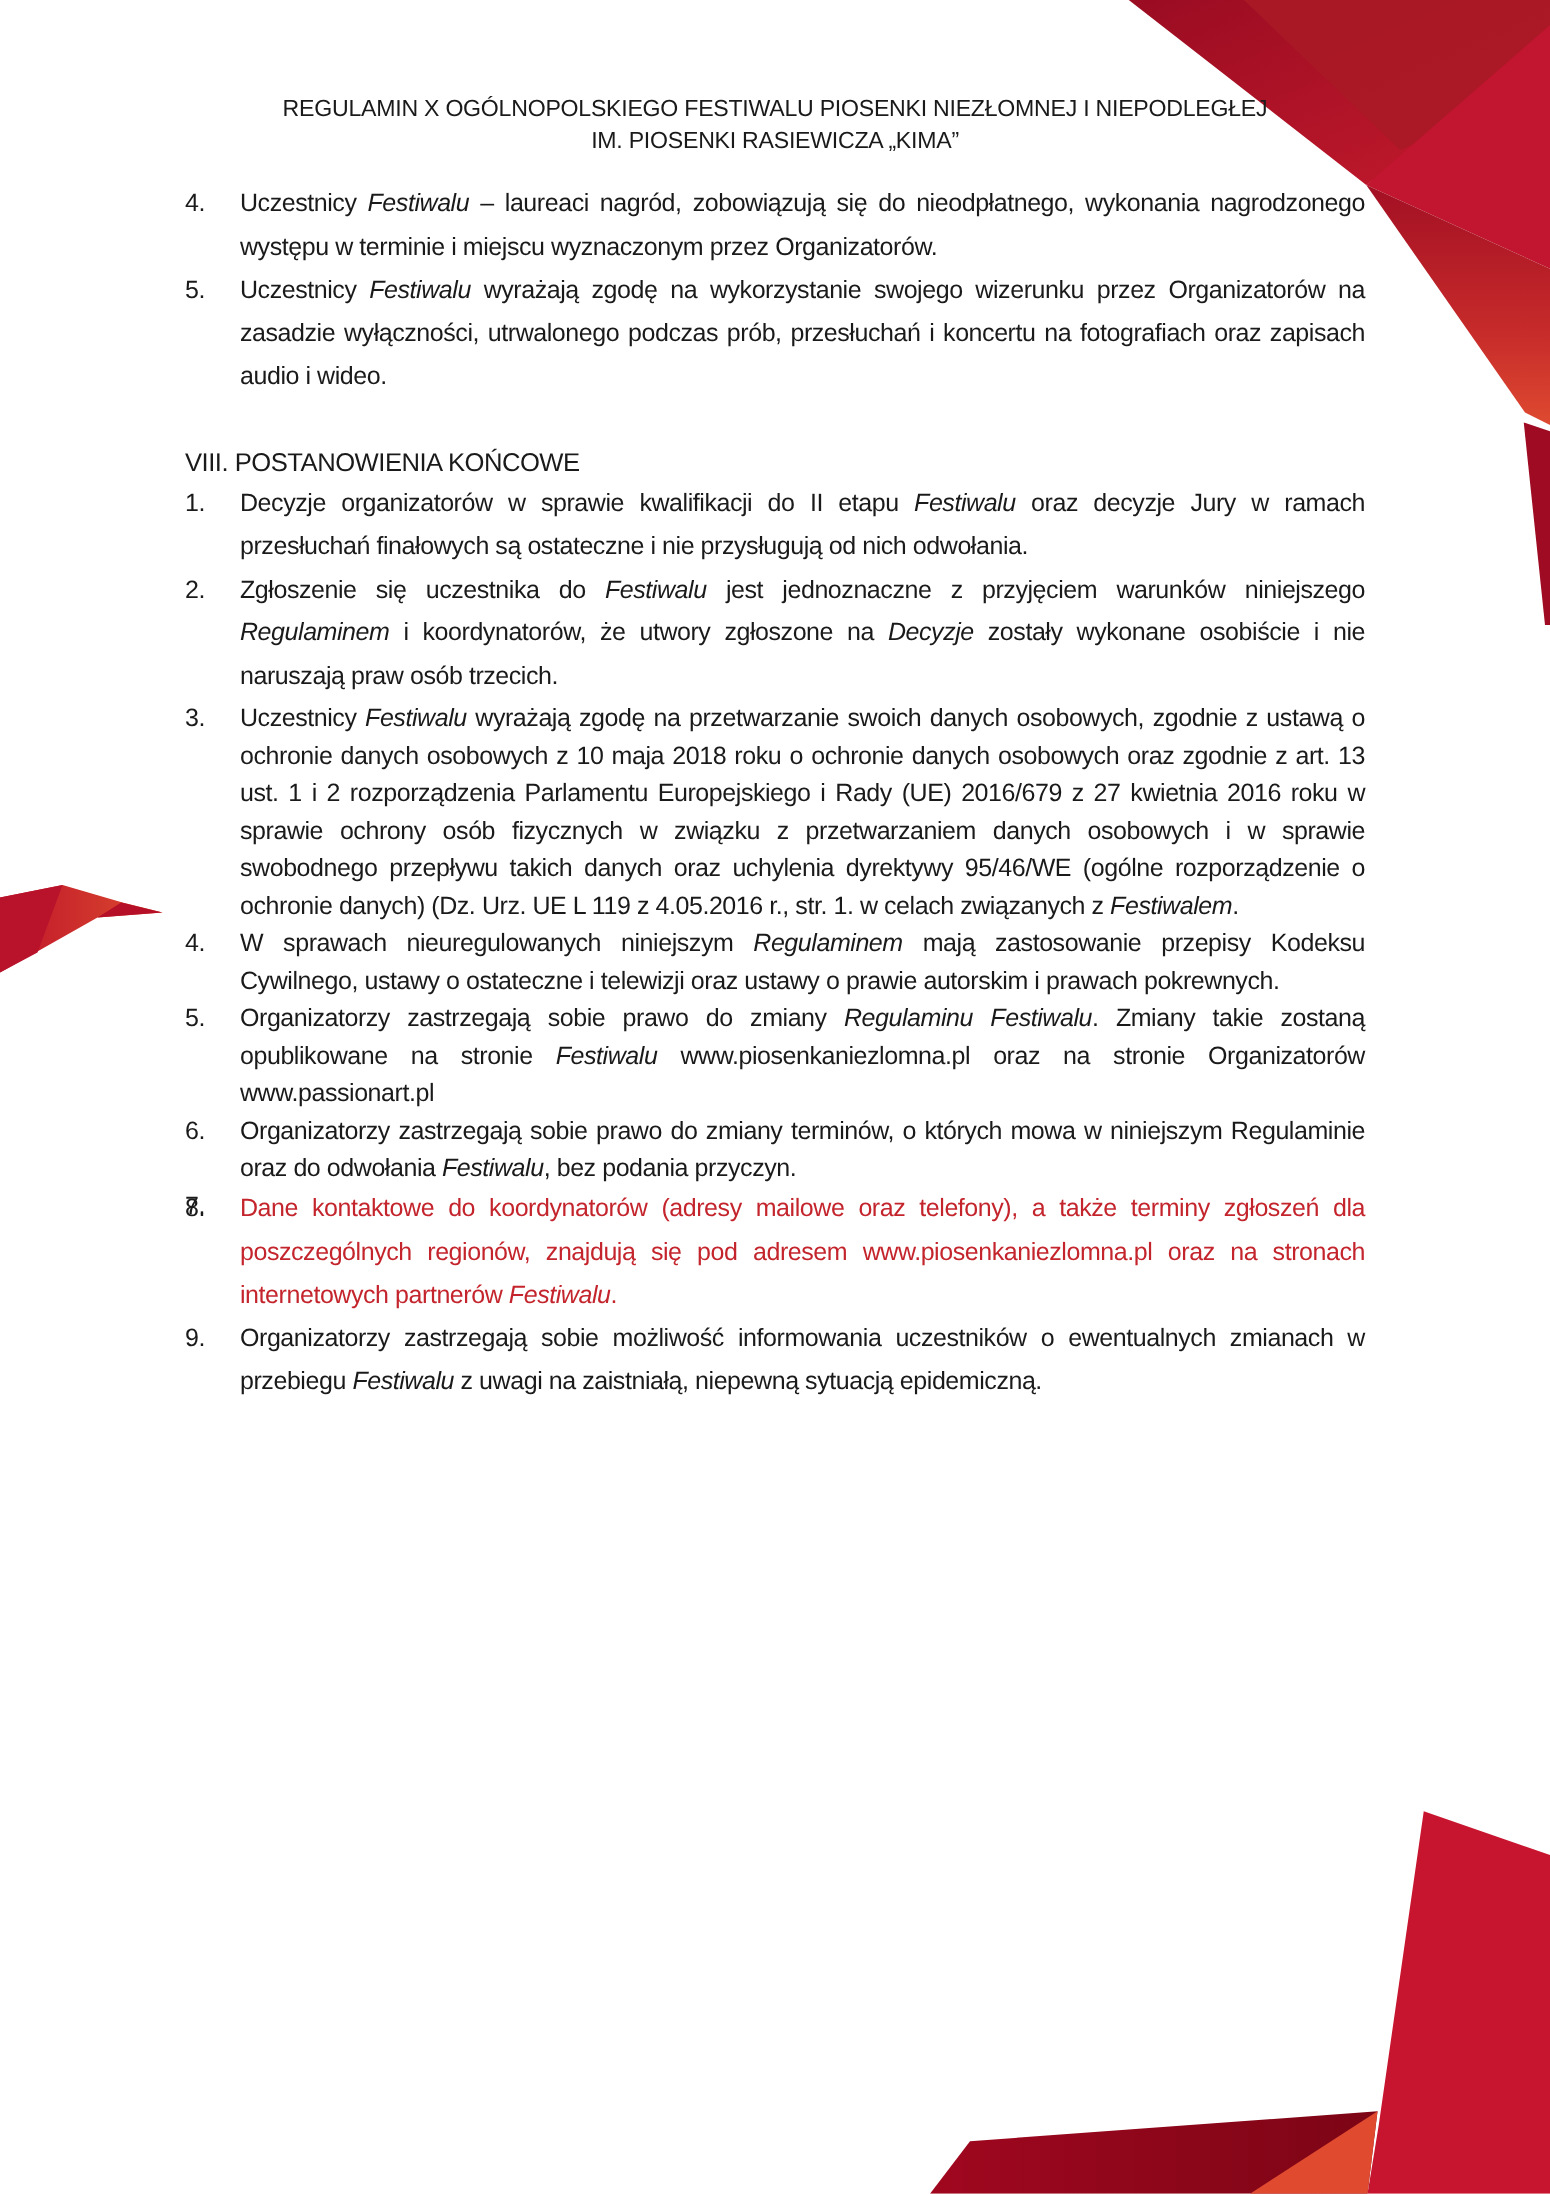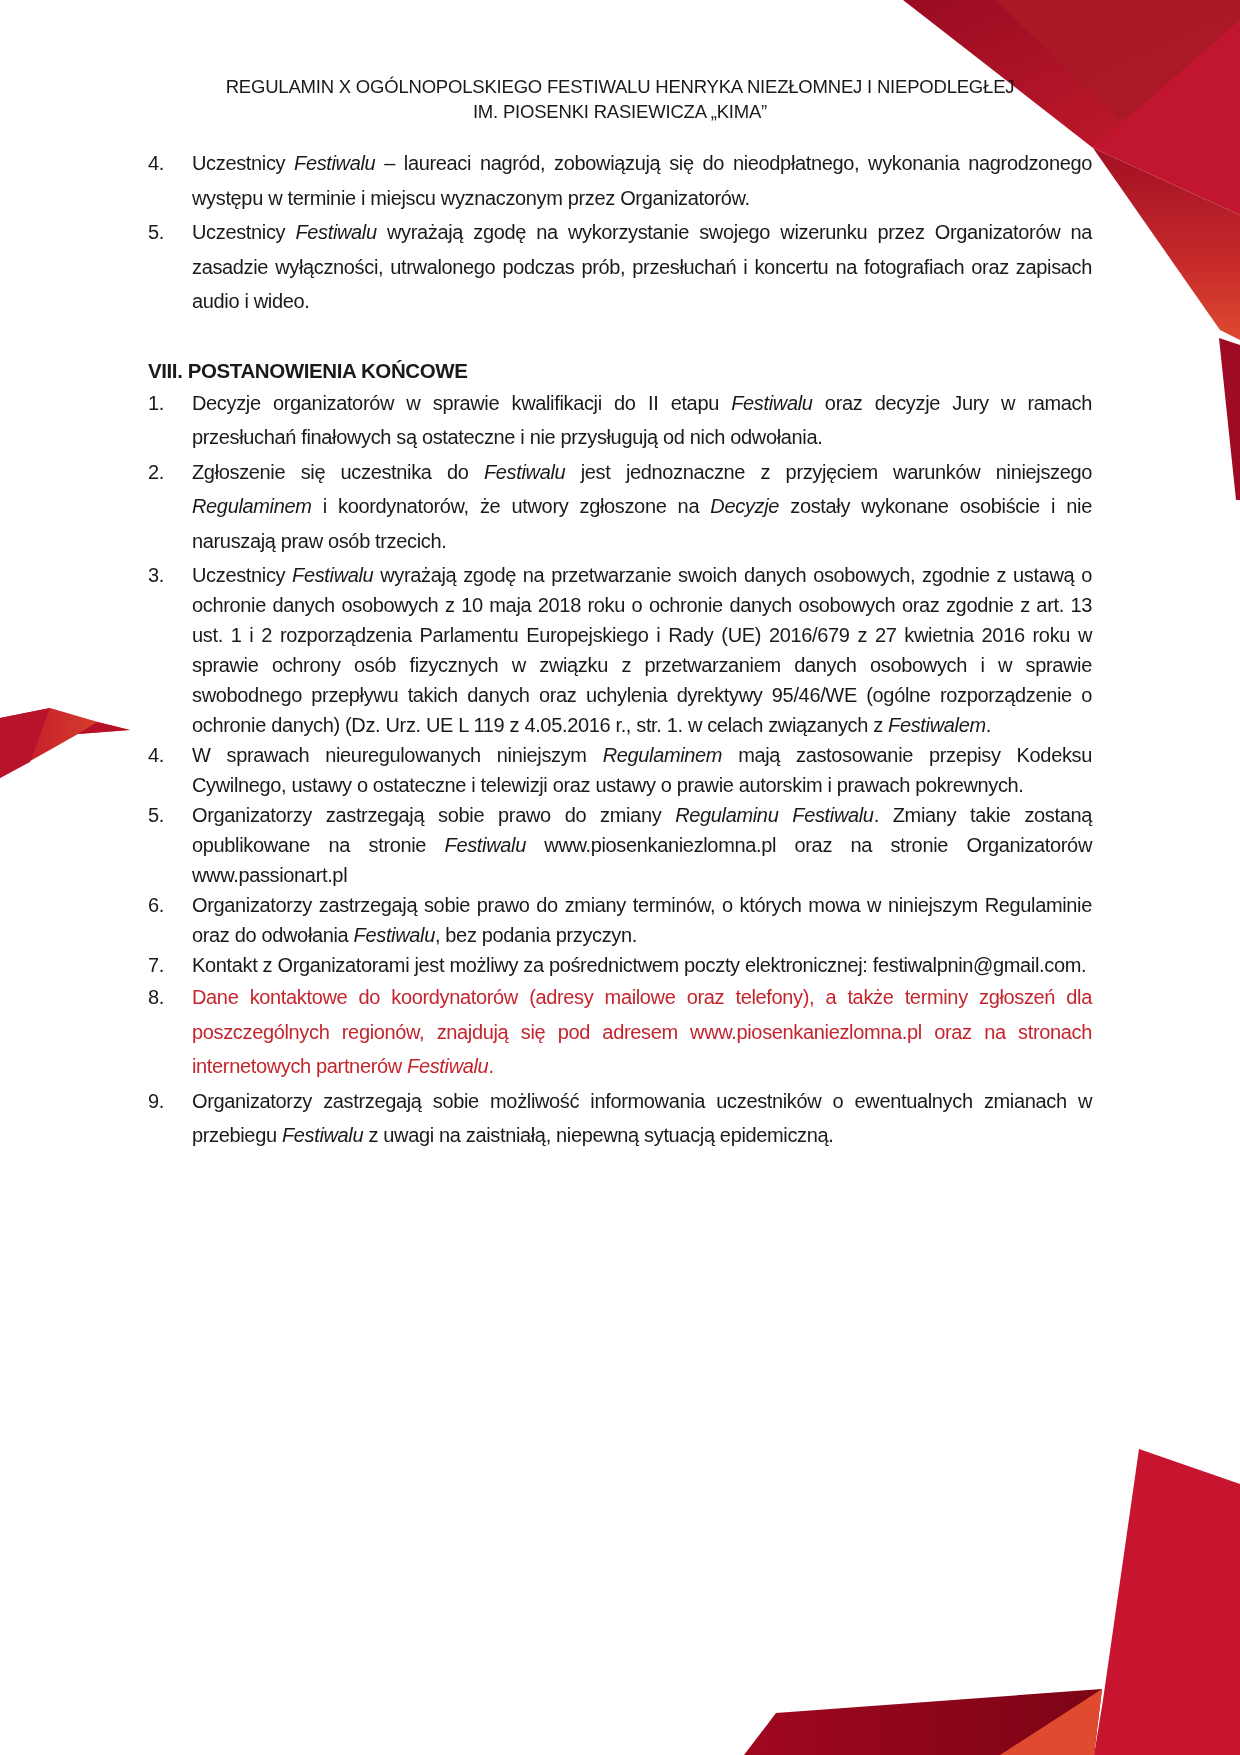--- a/index.html
+++ b/index.html
@@ -9,21 +9,21 @@
   .page-header { position: absolute; left: 0; width: 1240px; top: 74px; text-align: center;
                  font-size: 18.5px; line-height: 25px; letter-spacing: -0.2px; color: #1a1a1a; }
   .content { position: absolute; left: 148px; top: 146px; width: 944px;
              font-size: 20px; color: #1a1a1a; letter-spacing: -0.35px; }
   ol.list { list-style: none; margin: 0; padding: 0; }
   ol.list li { position: relative; padding-left: 44px; text-align: justify; }
   ol.list li .num { position: absolute; left: 0; top: 0; }
   .list-a li { line-height: 34.5px; margin-bottom: 0; }
   .list-b li { line-height: 30px; }
   .list-b li.tall { line-height: 34.5px; }
-  .section-title { font-weight: bold; font-size: 20.5px; margin: 37px 0 0 0; line-height: 30px; letter-spacing: -0.4px; }
+  .section-title { font-weight: normal; font-size: 20.5px; margin: 37px 0 0 0; line-height: 30px; letter-spacing: -0.4px; }
   .list-b { margin-top: 41px; }
   em { }
   .red { color: #c4252d; }
   .gap-small { margin-top: 2px; }
 </style>
 </head>
 <body>
 
 <svg class="deco" viewBox="0 0 1240 1755" xmlns="http://www.w3.org/2000/svg">
   <defs>
@@ -62,21 +62,21 @@
   </g>
 
   <g>
     <polygon points="1139,1449 1240,1484 1240,1755 1094,1755 1103,1700" fill="#c8152f"></polygon>
     <polygon points="776,1713 1102,1689 1094,1755 744,1755" fill="url(#gBot)"></polygon>
     <polygon points="1000,1755 1102,1689 1094,1755" fill="#e04a2f"></polygon>
   </g>
 </svg>
 
 <div class="page-header">
-  <div>REGULAMIN X OGÓLNOPOLSKIEGO FESTIWALU HENRYKA NIEZŁOMNEJ I NIEPODLEGŁEJ</div>
+  <div>REGULAMIN X OGÓLNOPOLSKIEGO FESTIWALU PIOSENKI NIEZŁOMNEJ I NIEPODLEGŁEJ</div>
   <div>IM. PIOSENKI RASIEWICZA „KIMA”</div>
 </div>
 
 <div class="content">
 
   <ol class="list list-a">
     <li>
       <span class="num">4.</span>
       <span>Uczestnicy </span><em>Festiwalu</em><span> – laureaci nagród, zobowiązują się do nieodpłatnego, wykonania nagrodzonego występu w terminie i miejscu wyznaczonym przez Organizatorów.</span>
     </li>
@@ -108,21 +108,20 @@
     <li>
       <span class="num">5.</span>
       <span>Organizatorzy zastrzegają sobie prawo do zmiany </span><em>Regulaminu Festiwalu</em><span>. Zmiany takie zostaną opublikowane na stronie </span><em>Festiwalu</em><span> www.piosenkaniezlomna.pl oraz na stronie Organizatorów www.passionart.pl</span>
     </li>
     <li>
       <span class="num">6.</span>
       <span>Organizatorzy zastrzegają sobie prawo do zmiany terminów, o których mowa w niniejszym Regulaminie oraz do odwołania </span><em>Festiwalu</em><span>, bez podania przyczyn.</span>
     </li>
     <li>
       <span class="num">7.</span>
-      <span>Kontakt z Organizatorami jest możliwy za pośrednictwem poczty elektronicznej: festiwalpnin@gmail.com.</span>
     </li>
     <li class="tall">
       <span class="num">8.</span>
       <span class="red">Dane kontaktowe do koordynatorów (adresy mailowe oraz telefony), a także terminy zgłoszeń dla poszczególnych regionów, znajdują się pod adresem www.piosenkaniezlomna.pl oraz na stronach internetowych partnerów </span><em class="red">Festiwalu</em><span class="red">.</span>
     </li>
     <li class="tall">
       <span class="num">9.</span>
       <span>Organizatorzy zastrzegają sobie możliwość informowania uczestników o ewentualnych zmianach w przebiegu </span><em>Festiwalu</em><span> z uwagi na zaistniałą, niepewną sytuacją epidemiczną.</span>
     </li>
   </ol>

